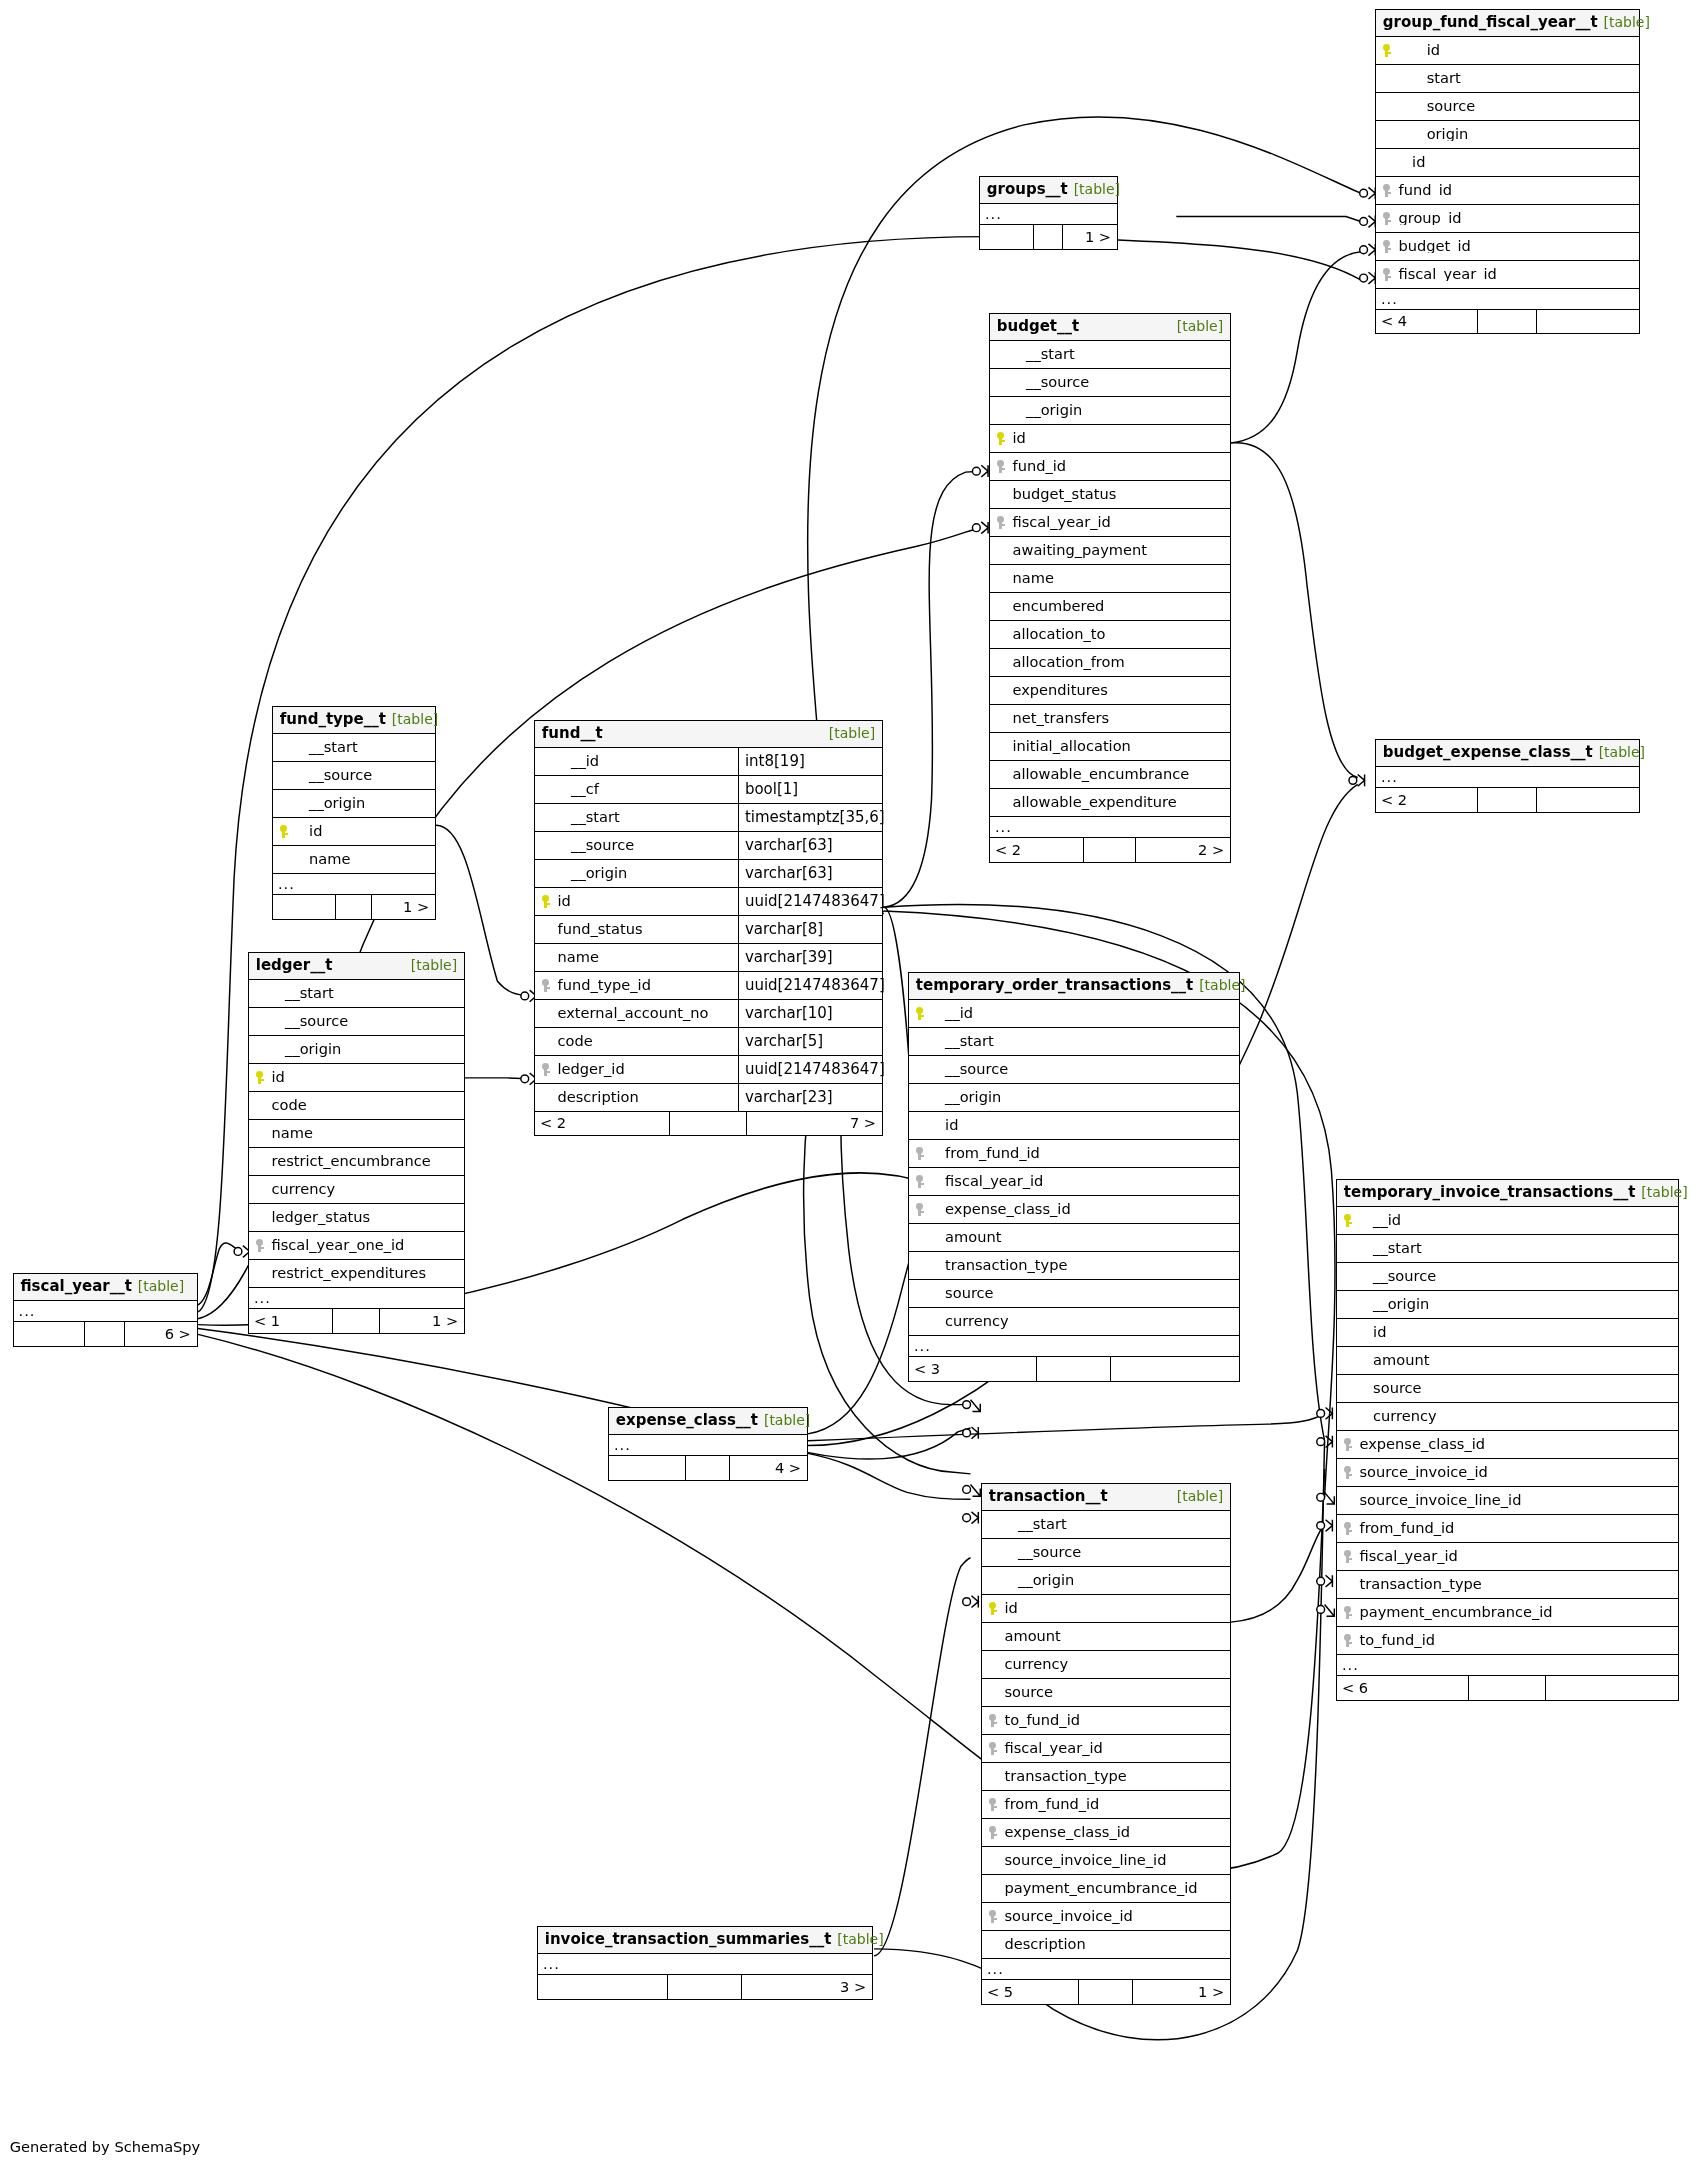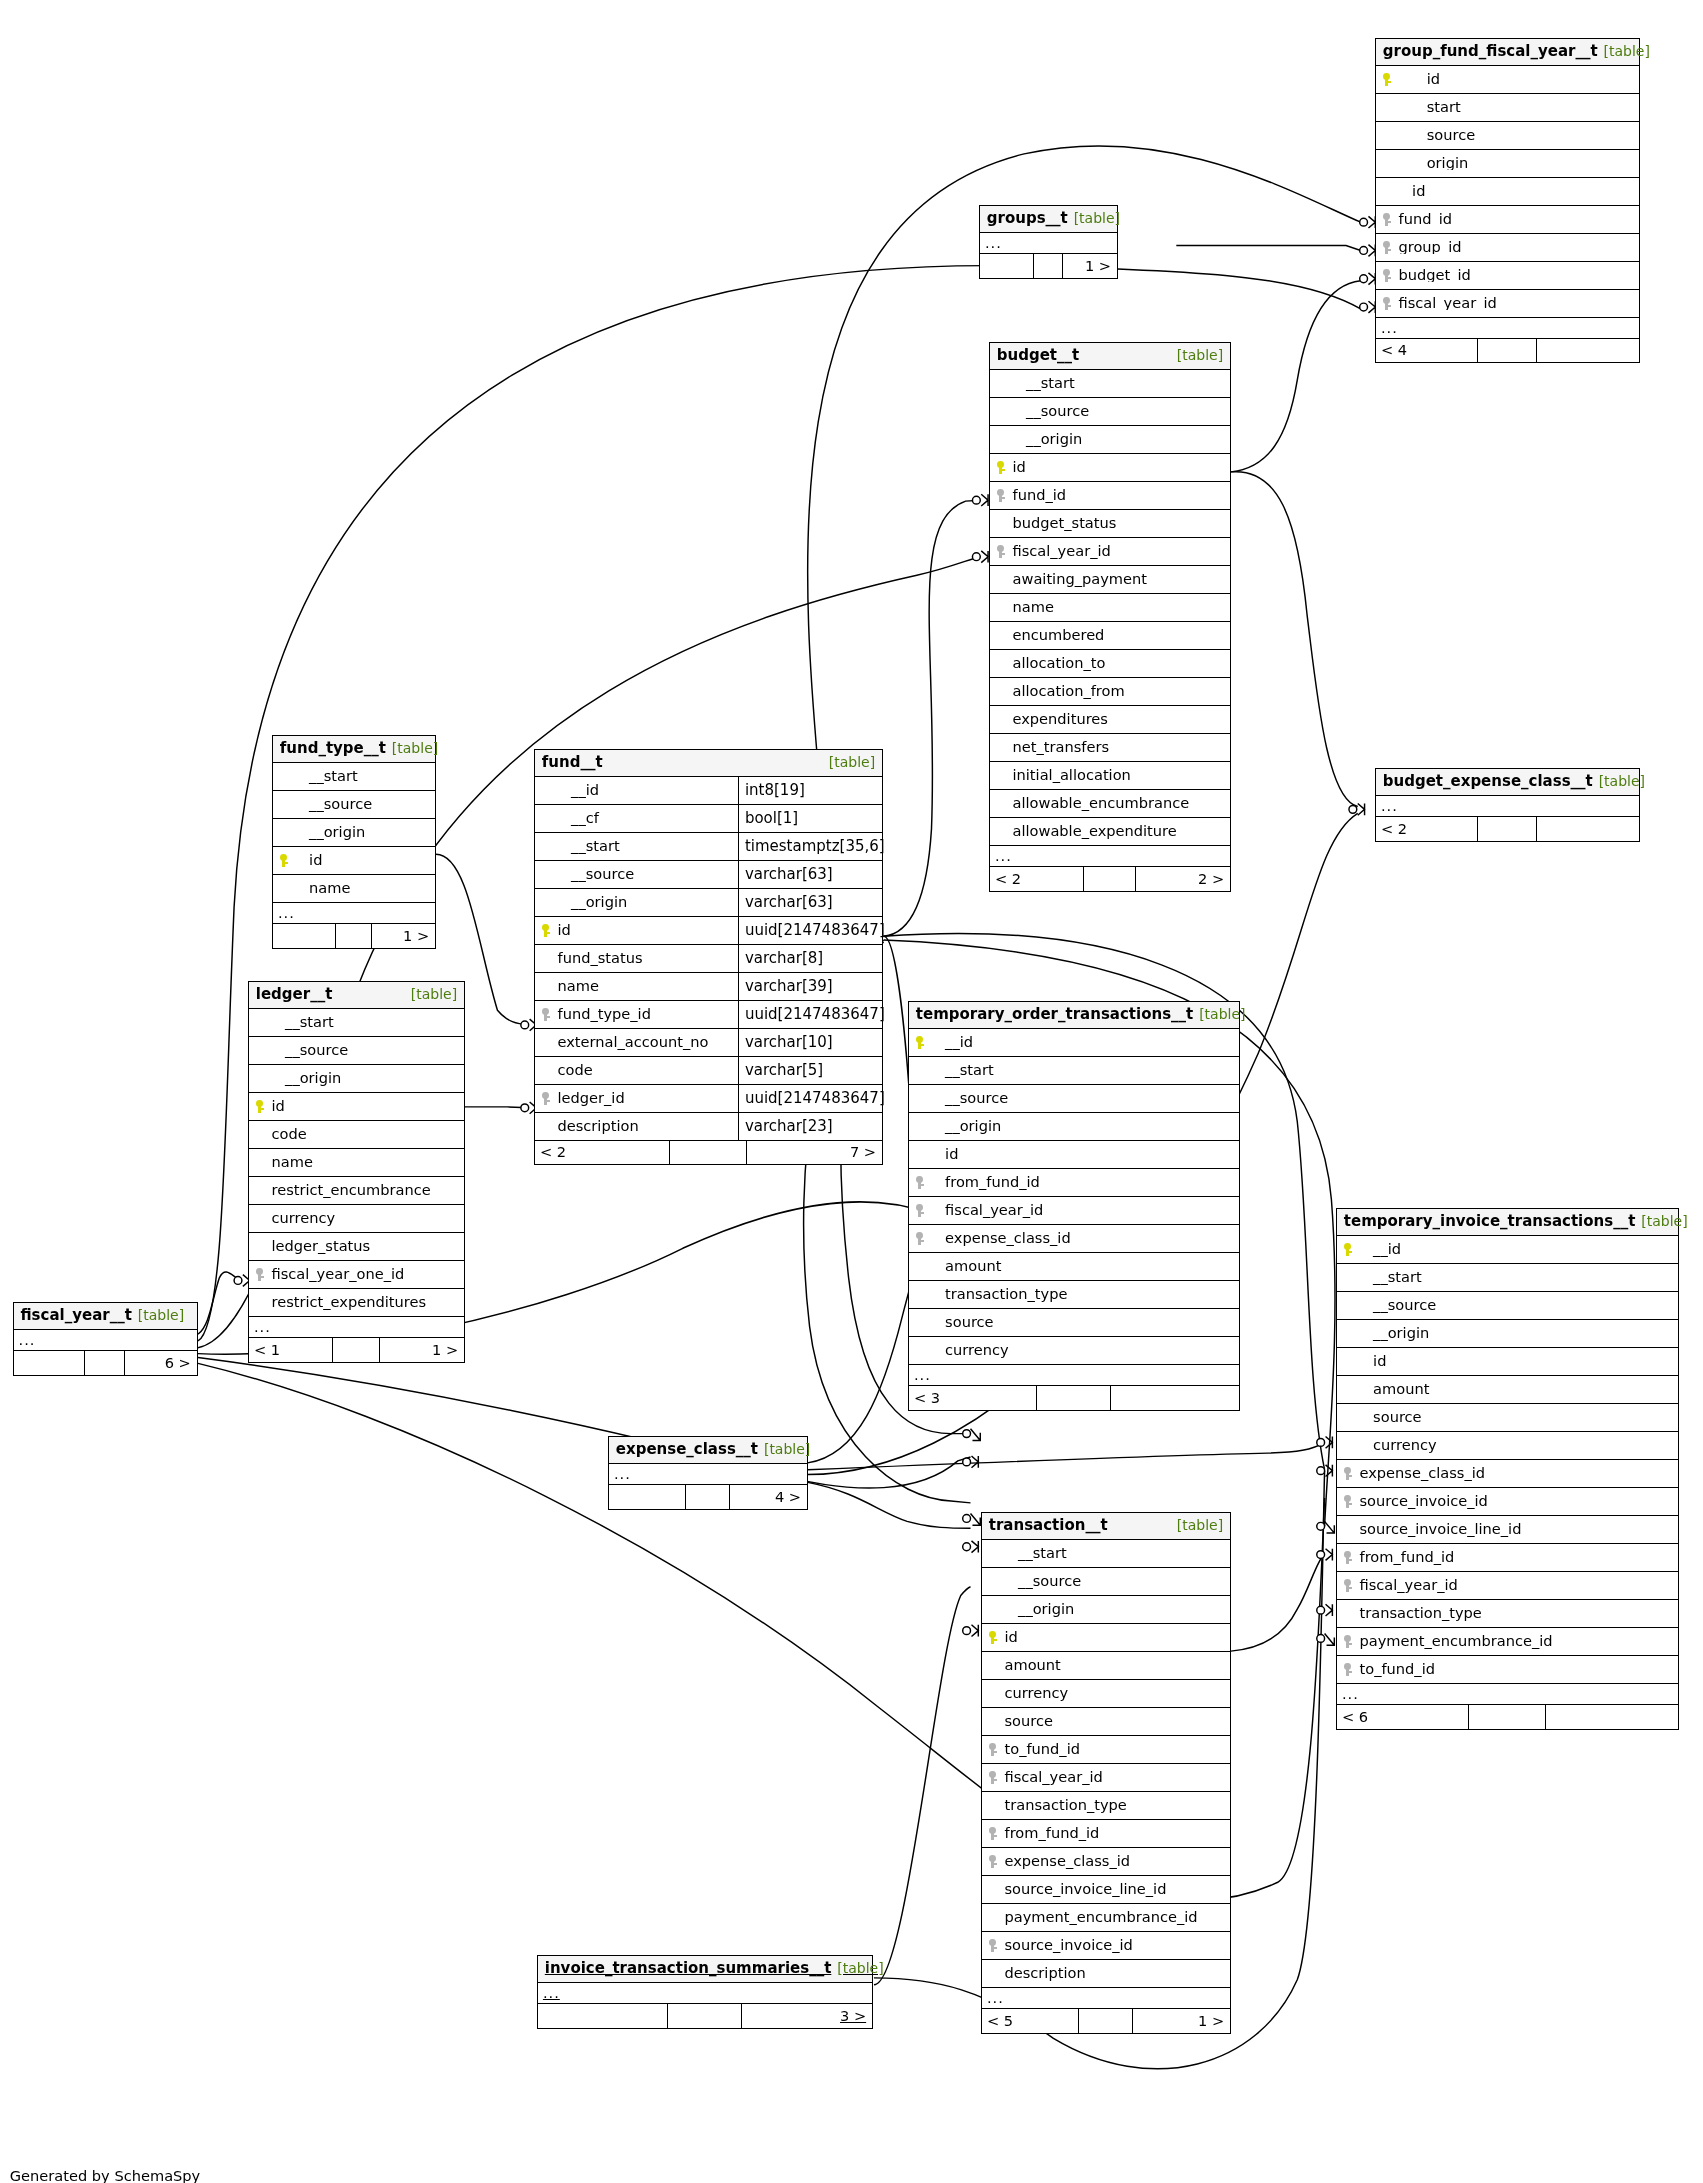--- a/index.html
+++ b/index.html
@@ -11,21 +11,20 @@
     font-family: "DejaVu Sans", sans-serif;
     width: 1704px;
     height: 2184px;
     position: relative;
     overflow: hidden;
   }
   #canvas {
     position: relative;
     width: 1704px;
     height: 1548px;
-    margin-top: 29px;
   }
   #edges {
     position: absolute;
     left: 0;
     top: 0;
     width: 1704px;
     height: 2184px;
     pointer-events: none;
   }
   .tbl {
@@ -822,21 +821,21 @@
           <span class="keycell"></span>
           <span class="cname">description</span>
         </div>
         <div class="ellipsis-row">...</div>
         <div class="foot">
           <div class="fl">&lt; 5</div>
           <div class="fm"></div>
           <div class="fr">1 &gt;</div>
         </div>
       </div>
-      <div class="tbl" style="left: 537px; top: 1926px; width: 336px; text-decoration: underline;">
+      <div class="tbl" style="left: 537px; top: 1926px; width: 336px;">
         <div class="tbl-title">
           <span class="tname">invoice_transaction_summaries__t</span>
           <span class="tkind">[table]</span>
         </div>
         <div class="ellipsis-row">...</div>
         <div class="foot">
           <div class="fl"></div>
           <div class="fm"></div>
           <div class="fr">3 &gt;</div>
         </div>

